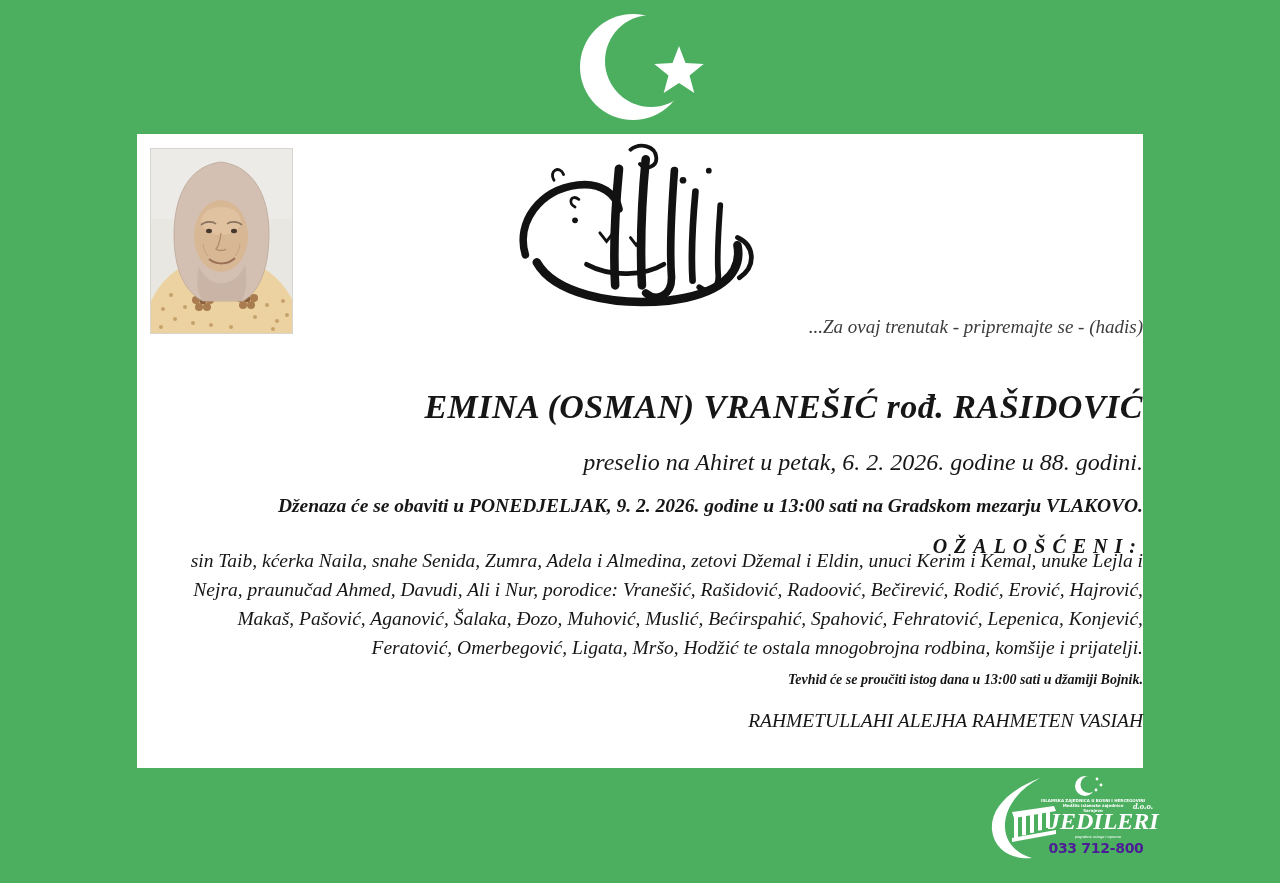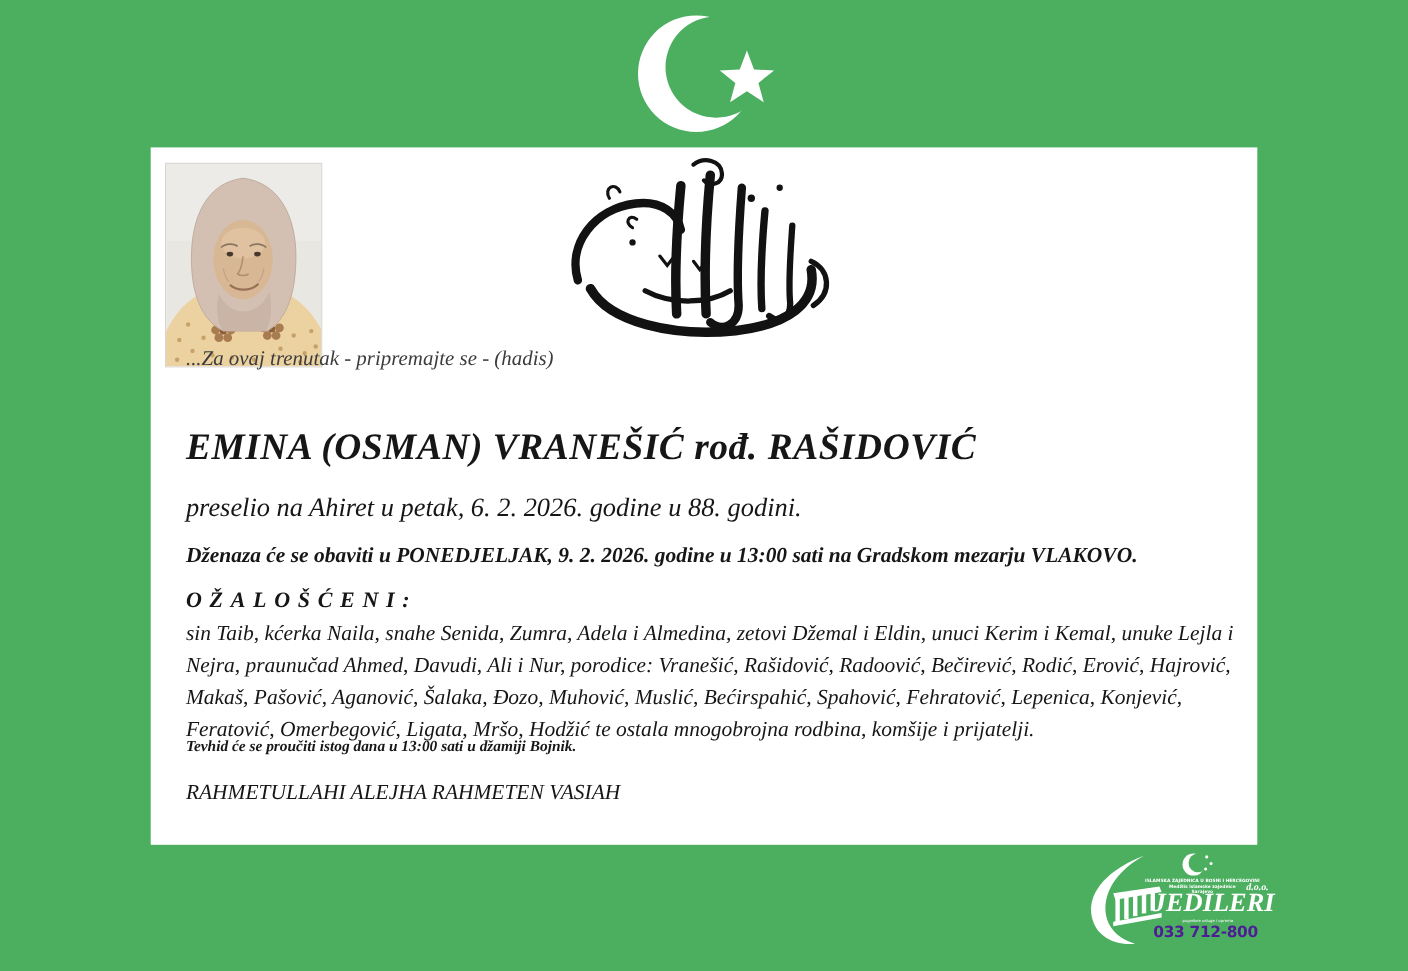--- a/index.html
+++ b/index.html
@@ -5,28 +5,28 @@
   html,body{margin:0;padding:0;}
   body{width:1280px;height:883px;overflow:hidden;position:relative;
        font-family:"Liberation Serif","DejaVu Serif",serif;}
   .page{position:absolute;inset:0;background:#4caf60;}
   .abs{position:absolute;}
 
   
   .card{position:absolute;left:137px;top:134px;width:1006px;height:634px;background:#ffffff;}
 
   
-  .row{position:absolute;left:0;width:100%;text-align:left;color:#161616;margin-left:32px;}
+  .row{position:absolute;left:0;width:100%;text-align:right;color:#161616;}
   .caption{top:182px;font-size:19px;font-style:italic;color:#3c3c3c;}
   .intro{top:224px;font-size:20px;font-style:italic;}
   .name{top:254px;font-size:34px;font-style:italic;font-weight:700;letter-spacing:.5px;}
   .death{top:315px;font-size:24px;font-style:italic;}
   .funeral{top:361px;font-size:19.5px;font-style:italic;font-weight:700;}
   .mheading{top:401px;font-size:20px;font-style:italic;font-weight:700;letter-spacing:7px;}
-  .mourners{top:428px;font-size:19.5px;font-style:italic;line-height:29px;}
+  .mourners{top:412px;font-size:19.5px;font-style:italic;line-height:29px;}
   .tevhid{top:538px;font-size:14px;font-style:italic;font-weight:700;}
   .closing{top:576px;font-size:19.5px;font-style:italic;}
 
   
   .photo{position:absolute;left:13px;top:14px;width:141px;height:184px;border:1px solid #d8d5d0;}
   .calli{position:absolute;left:343px;top:8px;width:320px;height:172px;}
 
   
   .logo-swoosh{left:988px;top:776px;width:104px;height:88px;}
   .logo-crescent{left:1072px;top:773px;width:36px;height:26px;}

